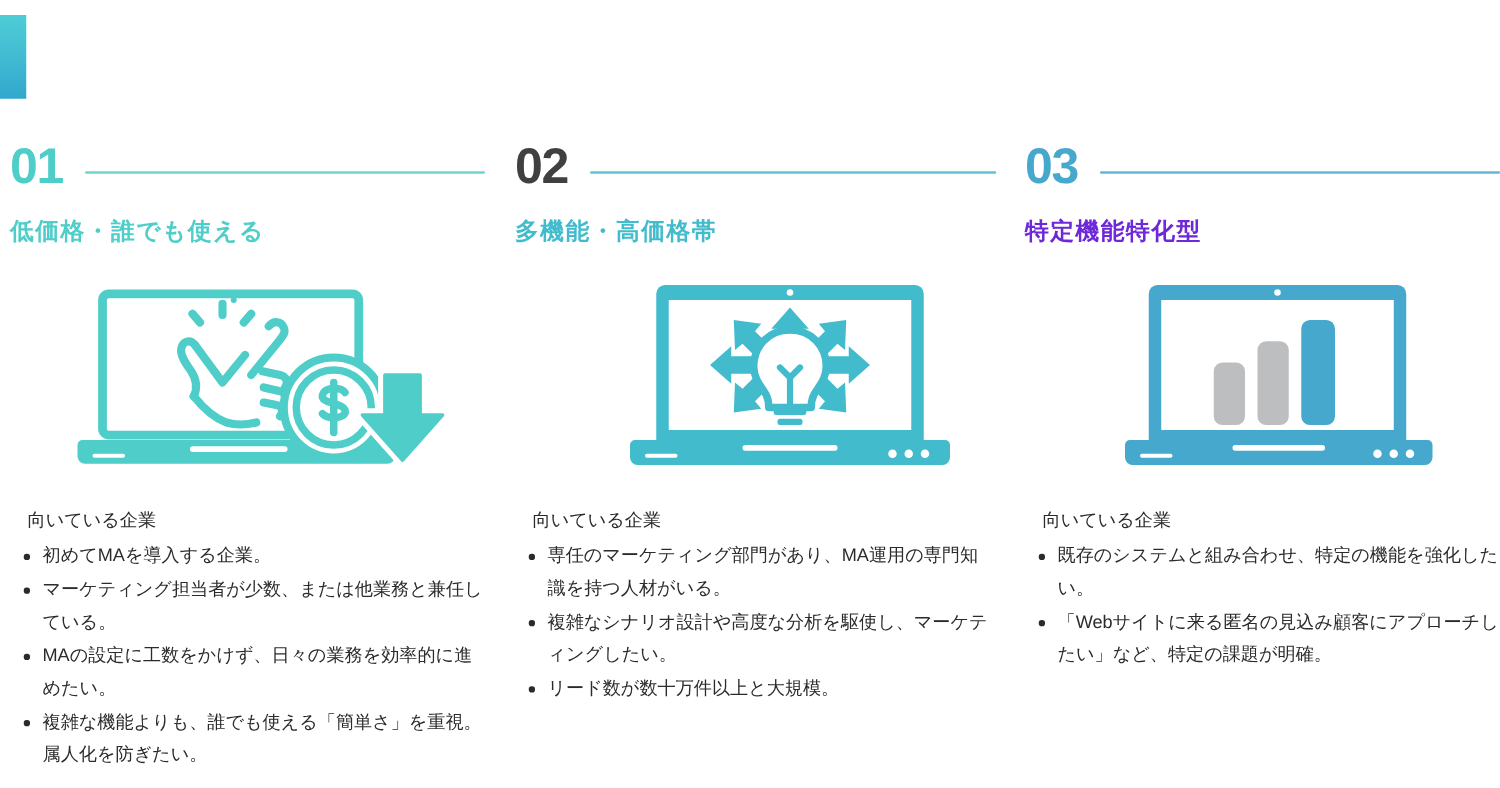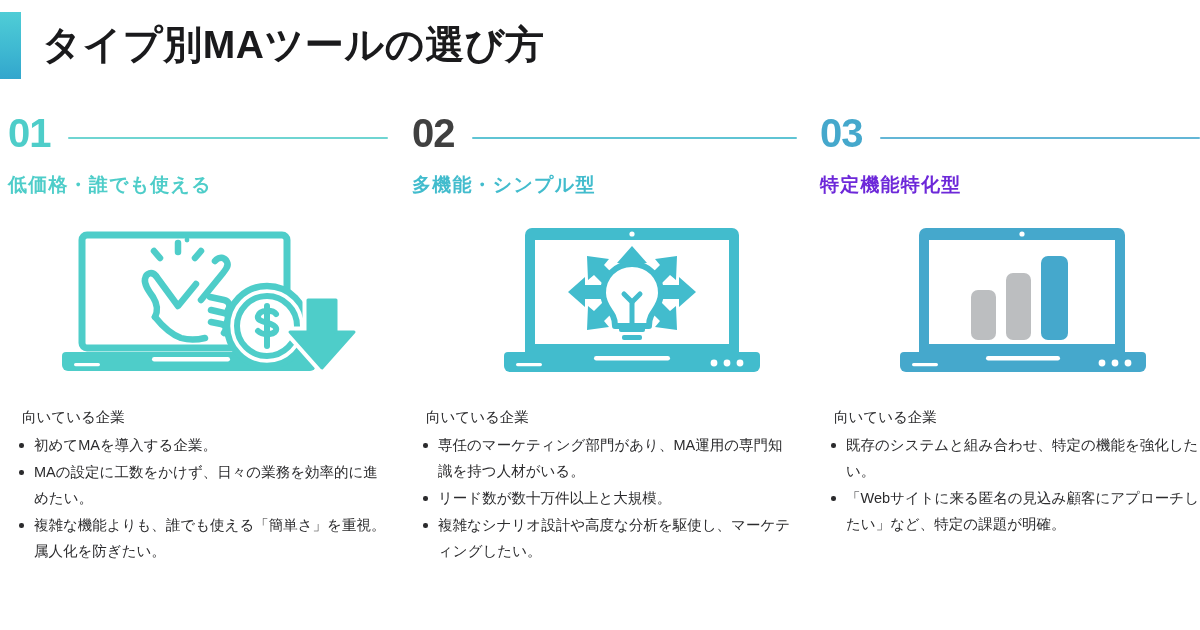--- a/index.html
+++ b/index.html
@@ -141,21 +141,20 @@
     height: 4.5px;
     border-radius: 50%;
     background: #2b2b2d;
   }
 </style>
 </head>
 <body>
 
 <div class="header">
   <div class="accent-bar"></div>
-  <div class="page-title">タイプ別MAツールの選び方</div>
 </div>
 
 <div class="columns">
 
   <div class="col col-0">
     <div class="col-head">
       <div class="col-number" style="color:#4ecdc9">01</div>
       <div class="col-rule" style="background:#6fd5d2"></div>
     </div>
     <div class="col-heading" style="color:#4ecdc9">低価格・誰でも使える</div>
@@ -195,32 +194,33 @@
           <path d="M248 82 h28 v32 h18 l-32 36 l-32 -36 h18 z" fill="#ffffff" stroke="#ffffff" stroke-width="11" stroke-linejoin="round"></path>
           <path d="M248 82 h28 v32 h18 l-32 36 l-32 -36 h18 z" fill="#4ecdc9" stroke="#4ecdc9" stroke-width="3" stroke-linejoin="round"></path>
         </g>
       </svg>
     </div>
 
     <div class="body-block">
       <div class="suited-label">向いている企業</div>
       <ul class="bullets">
         <li>初めてMAを導入する企業。</li>
+        <li>マーケティング担当者が少数、または他業務と兼任している。</li>
         <li>MAの設定に工数をかけず、日々の業務を効率的に進めたい。</li>
         <li>複雑な機能よりも、誰でも使える「簡単さ」を重視。属人化を防ぎたい。</li>
       </ul>
     </div>
   </div>
 
   <div class="col col-1">
     <div class="col-head">
       <div class="col-number" style="color:#404040">02</div>
       <div class="col-rule" style="background:#5fc4d4"></div>
     </div>
-    <div class="col-heading" style="color:#42bccd">多機能・シンプル型</div>
+    <div class="col-heading" style="color:#42bccd">多機能・高価格帯</div>
 
     <div class="illus">
       <svg viewBox="0 0 260 170" width="260" height="170" aria-hidden="true">
 
         <path d="M30 10 h200 a7 7 0 0 1 7 7 v117 h-214 v-117 a7 7 0 0 1 7 -7 z" fill="#42bccd"></path>
         <rect x="33" y="22" width="194" height="104" fill="#ffffff"></rect>
         <circle cx="130" cy="16" r="2.6" fill="#ffffff"></circle>
 
         <path d="M6 134 h248 a4 4 0 0 1 4 4 v10 a6 6 0 0 1 -6 6 h-244 a6 6 0 0 1 -6 -6 v-10 a4 4 0 0 1 4 -4 z" fill="#42bccd"></path>
         <rect x="92" y="138" width="76" height="4.5" rx="2.2" fill="#ffffff"></rect>
@@ -249,22 +249,22 @@
           <rect x="117" y="108" width="26" height="6" rx="2" fill="#42bccd"></rect>
           <rect x="120" y="117" width="20" height="5" rx="2" fill="#42bccd"></rect>
         </g>
       </svg>
     </div>
 
     <div class="body-block">
       <div class="suited-label">向いている企業</div>
       <ul class="bullets">
         <li>専任のマーケティング部門があり、MA運用の専門知識を持つ人材がいる。</li>
+        <li>複雑なシナリオ設計や高度な分析を駆使し、マーケティングしたい。</li>
         <li>リード数が数十万件以上と大規模。</li>
-        <li>複雑なシナリオ設計や高度な分析を駆使し、マーケティングしたい。</li>
       </ul>
     </div>
   </div>
 
   <div class="col col-2">
     <div class="col-head">
       <div class="col-number" style="color:#45a8cc">03</div>
       <div class="col-rule" style="background:#63b6d6"></div>
     </div>
     <div class="col-heading" style="color:#6d28d9">特定機能特化型</div>

